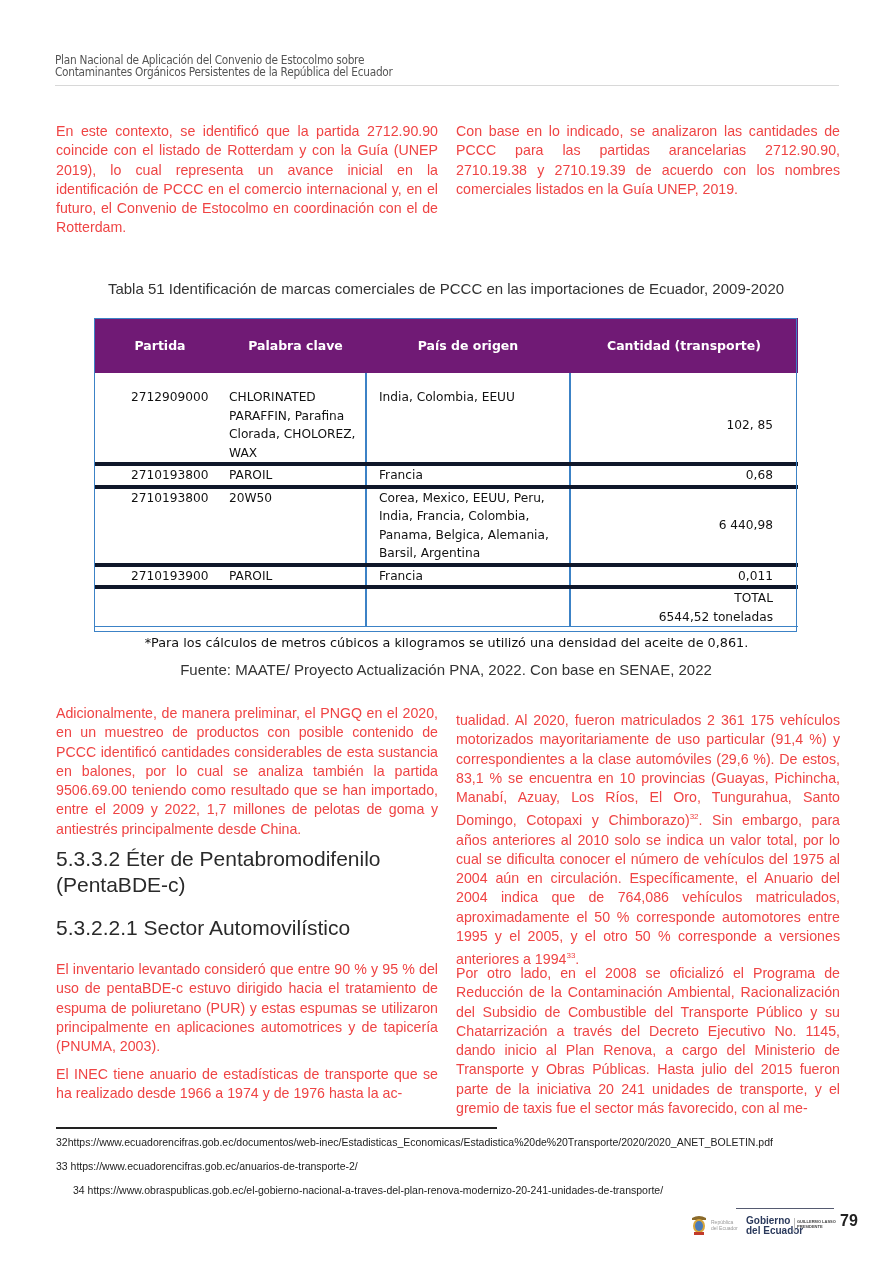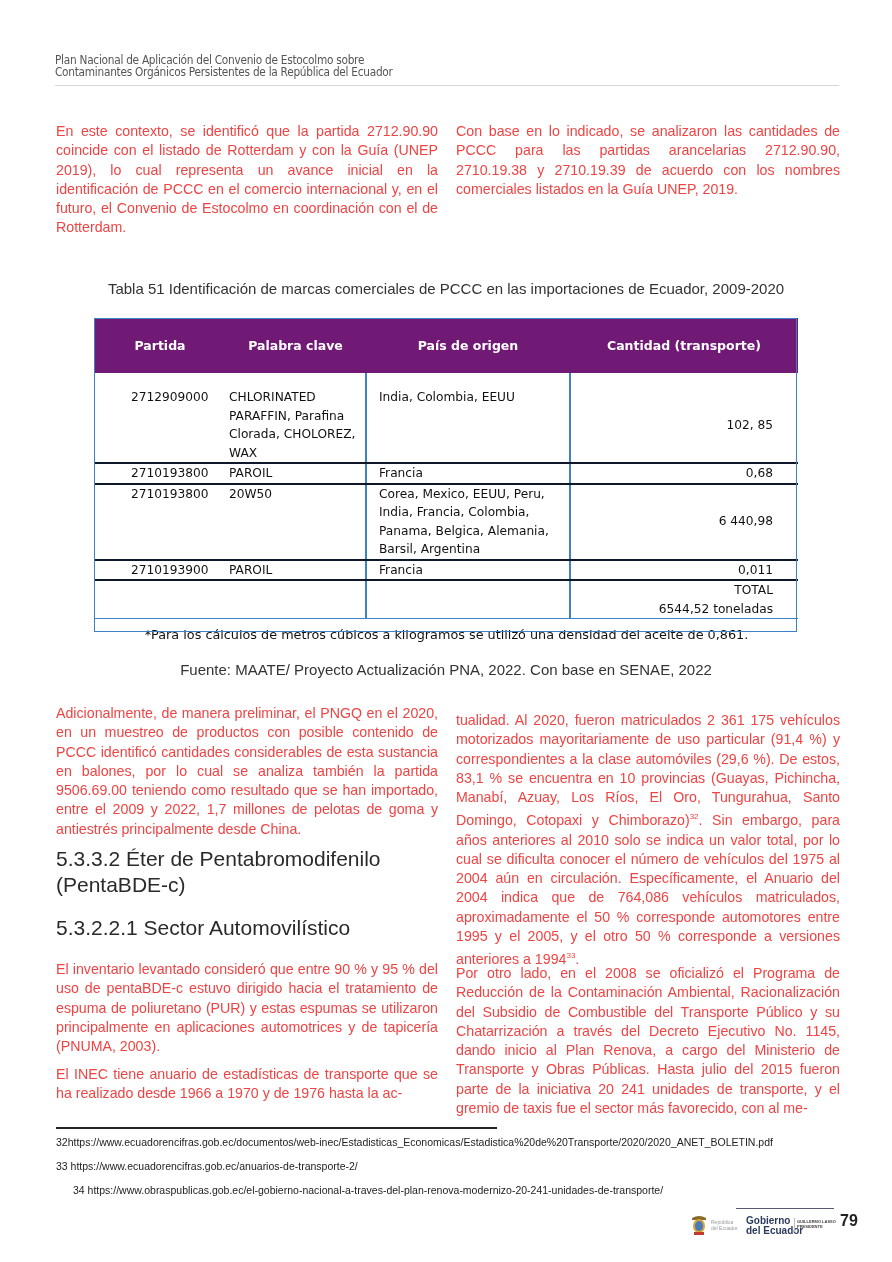--- a/index.html
+++ b/index.html
@@ -14,21 +14,21 @@
   .col p { margin: 0; }
   .left { left: 56px; width: 382px; }
   .right { left: 456px; width: 384px; }
 
   .caption { position: absolute; left: 0; width: 892px; text-align: center; font-size: 15px; color: #333; }
 
   .tbl { position: absolute; left: 95px; top: 318px; width: 703px; border-collapse: collapse;
          font-family: "DejaVu Sans", sans-serif; font-size: 12.2px; color: #111; }
   .tbl th { background: #701a75; color: #fff; font-weight: bold; height: 53px; font-size: 12.5px; text-align: center; }
   .tbl td { vertical-align: top; padding: 0 8px; line-height: 18.5px; }
-  .tbl .r-line td { border-bottom: 2px solid #0f172a; }
+  .tbl .r-line td { border-bottom: 4px solid #0f172a; }
   .tbl .c1 { padding-left: 36px; width: 86px; }
   .tbl .c2 { width: 128px; border-right: 2px solid #3c82c6; padding-left: 4px; }
   .tbl .c3 { width: 182px; border-right: 2px solid #3c82c6; padding-left: 12px; }
   .tbl .c4 { text-align: right; padding-right: 25px; }
   .tbl td.mid { vertical-align: middle; }
   .tbl .note td { text-align: center; font-size: 12.8px; border-top: 1px solid #3c82c6; padding: 7px 0 1px; }
   .tbl-frame { position: absolute; left: 94px; top: 318px; width: 703px; height: 314px; border: 1.5px solid #3c82c6; box-sizing: border-box; pointer-events: none; }
 
   .h2 { position: absolute; left: 56px; font-size: 21px; line-height: 26px; color: #2a2a2a; }
 
@@ -124,21 +124,21 @@
   <p><span>Adicionalmente, de manera preliminar, el PNGQ en el 2020, en un muestreo de productos con posible contenido de PCCC identificó cantidades considerables de esta sustancia en balones, por lo cual se analiza también la partida </span><span>9506.69.00</span><span> teniendo como resultado que se han importado, entre el 2009 y 2022, 1,7 millones de pelotas de goma y antiestrés principalmente desde China.</span></p>
 </div>
 
 <div class="h2" style="top:846px; width:385px;">5.3.3.2  Éter de Pentabromodifenilo (PentaBDE-c)</div>
 <div class="h2" style="top:915px;">5.3.2.2.1 Sector Automovilístico</div>
 
 <div class="col left" style="top:960px;">
   <p>El inventario levantado consideró que entre 90 % y 95 % del uso de pentaBDE-c estuvo dirigido hacia el tratamiento de espuma de poliuretano (PUR) y estas espumas se utilizaron principalmente en aplicaciones automotrices y de tapicería (PNUMA, 2003).</p>
 </div>
 <div class="col left" style="top:1065px;">
-  <p>El INEC tiene anuario de estadísticas de transporte que se ha realizado desde 1966 a 1970 y de 1976 hasta la ac-</p>
+  <p>El INEC tiene anuario de estadísticas de transporte que se ha realizado desde 1966 a 1974 y de 1976 hasta la ac-</p>
 </div>
 
 <div class="col right" style="top:711px;">
   <p><span>tualidad. Al 2020, fueron matriculados 2 361 175 vehículos motorizados mayoritariamente de uso particular (91,4 %) y correspondientes a la clase automóviles (29,6 %). De estos, 83,1 % se encuentra en 10 provincias (Guayas, Pichincha, Manabí, Azuay, Los Ríos, El Oro, Tungurahua, Santo Domingo, Cotopaxi y Chimborazo)</span><sup style="font-size:8px;">32</sup><span>. Sin embargo, para años anteriores al 2010 solo se indica un valor total, por lo cual se dificulta conocer el número de vehículos del 1975 al 2004 aún en circulación. Específicamente, el Anuario del 2004 indica que de 764,086 vehículos matriculados, aproximadamente el 50 % corresponde automotores entre 1995 y el 2005, y el otro 50 % corresponde a versiones anteriores a 1994</span><sup style="font-size:8px;">33</sup><span>.</span></p>
 </div>
 <div class="col right" style="top:964px;">
   <p>Por otro lado, en el 2008 se oficializó el Programa de Reducción de la Contaminación Ambiental, Racionalización del Subsidio de Combustible del Transporte Público y su Chatarrización a través del Decreto Ejecutivo No. 1145, dando inicio al Plan Renova, a cargo del Ministerio de Transporte y Obras Públicas. Hasta julio del 2015 fueron parte de la iniciativa 20 241 unidades de transporte, y el gremio de taxis fue el sector más favorecido, con al me-</p>
 </div>
 
 <div class="fn-rule"></div>

